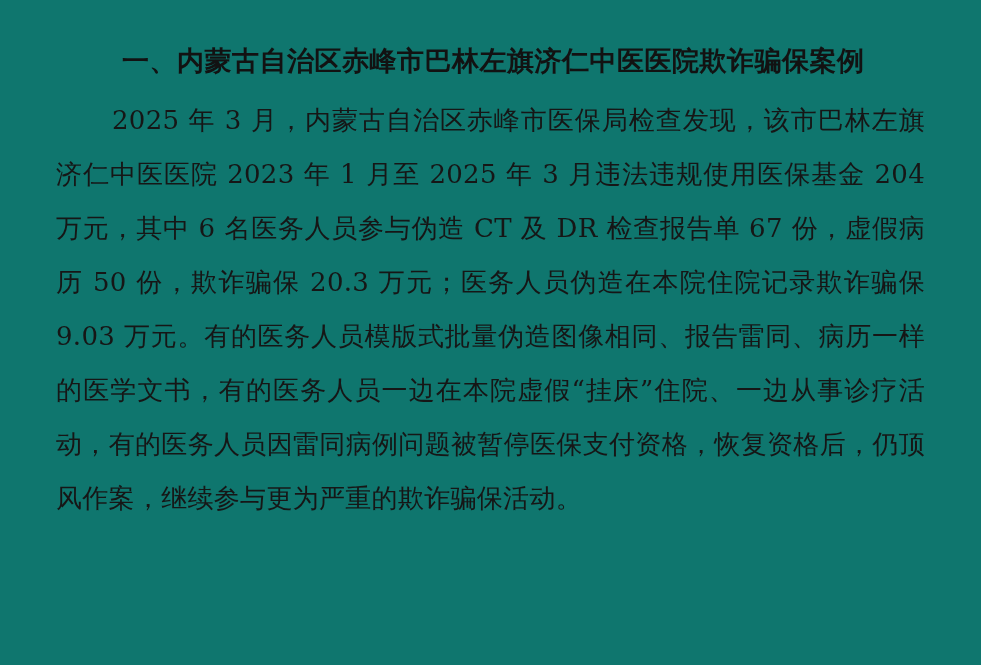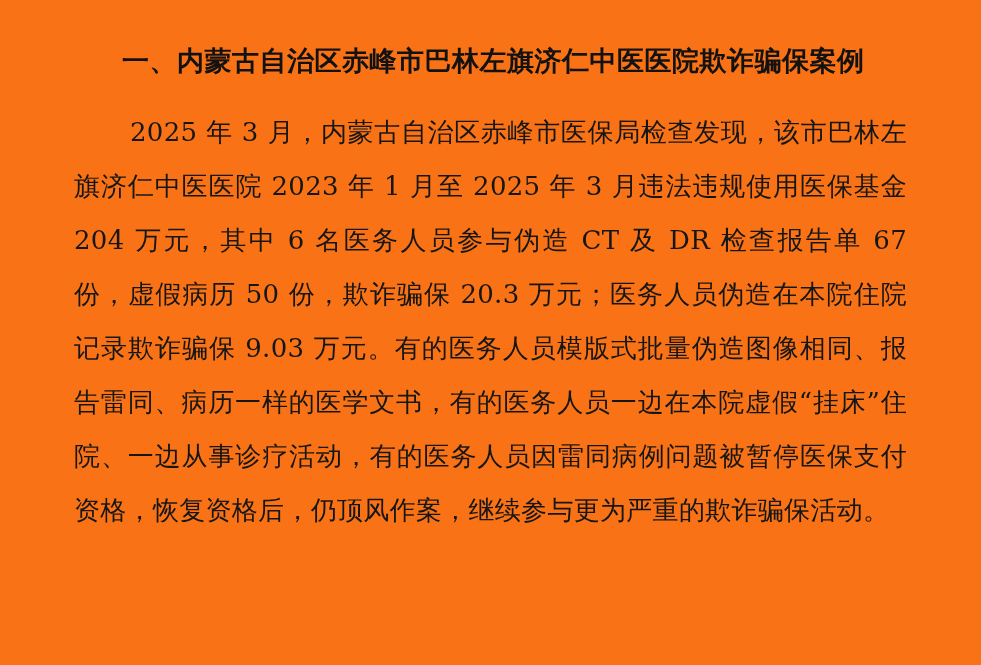--- a/index.html
+++ b/index.html
@@ -12,21 +12,21 @@
     height: 665px;
     overflow: hidden;
     font-family: "DejaVu Serif", "Liberation Serif", serif;
     color: #1a1a1a;
   }
   .page {
     box-sizing: border-box;
     width: 981px;
     height: 665px;
     padding: 34px 56px 0 56px;
-    background: #f97316;
+    background: #0f766e;
   }
   .doc-heading {
     font-family: "DejaVu Sans", "Liberation Sans", sans-serif;
     font-weight: bold;
     font-size: 27px;
     line-height: 53px;
     letter-spacing: 0.5px;
     text-align: justify;
     text-justify: inter-character;
     text-indent: 66px;
@@ -34,21 +34,21 @@
     color: #121212;
   }
   .doc-paragraph {
     font-family: "DejaVu Serif", "Liberation Serif", serif;
     font-size: 26px;
     line-height: 54px;
     letter-spacing: 0.3px;
     text-align: justify;
     text-justify: inter-character;
     text-indent: 56px;
-    margin: 18px;
+    margin: 0;
     color: #161616;
     word-break: break-all;
   }
 </style>
 </head>
 <body>
 
 <div class="page">
   <h1 class="doc-heading">一、内蒙古自治区赤峰市巴林左旗济仁中医医院欺诈骗保案例</h1>
   <p class="doc-paragraph">2025 年 3 月，内蒙古自治区赤峰市医保局检查发现，该市巴林左旗济仁中医医院 2023 年 1 月至 2025 年 3 月违法违规使用医保基金 204 万元，其中 6 名医务人员参与伪造 CT 及 DR 检查报告单 67 份，虚假病历 50 份，欺诈骗保 20.3 万元；医务人员伪造在本院住院记录欺诈骗保 9.03 万元。有的医务人员模版式批量伪造图像相同、报告雷同、病历一样的医学文书，有的医务人员一边在本院虚假“挂床”住院、一边从事诊疗活动，有的医务人员因雷同病例问题被暂停医保支付资格，恢复资格后，仍顶风作案，继续参与更为严重的欺诈骗保活动。</p>

